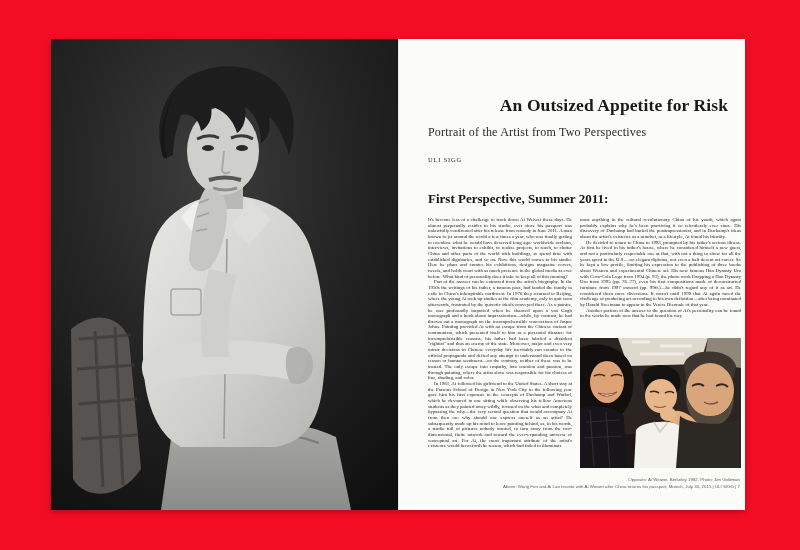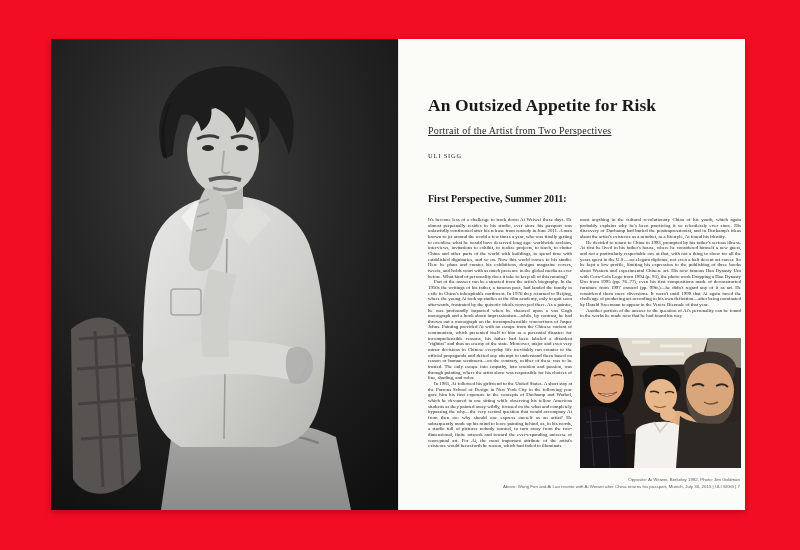--- a/index.html
+++ b/index.html
@@ -26,31 +26,31 @@
     position: absolute; left: 347px; top: 0; width: 347px; height: 471px;
     background: #fbfbf8; overflow: hidden;
   }
   .spine {
     position: absolute; left: 346px; top: 0; width: 2px; height: 471px;
     background: linear-gradient(to right, rgba(0,0,0,0.25), rgba(0,0,0,0.02));
   }
   .title-block { position: absolute; left: 30px; top: 56px; width: 300px; }
   .article-title {
     margin: 0; font-size: 17.5px; font-weight: bold; color: #1a1a1a;
-    letter-spacing: 0.1px; line-height: 20px;
+    letter-spacing: 0.1px; line-height: 20px; text-align: right;
   }
   .article-subtitle {
-    margin: 10px 0 16px 0; font-size: 10px; color: #2a2a2a; letter-spacing: 0.2px; text-decoration: underline;
+    margin: 10px 0 16px 0; font-size: 12px; color: #2a2a2a; letter-spacing: 0.2px;
   }
   .article-author {
     margin: 14px 0 0 0; font-size: 6.5px; color: #2a2a2a; letter-spacing: 0.8px;
   }
   .section-heading {
     position: absolute; left: 30px; top: 155px; width: 200px;
-    font-size: 10px; font-weight: bold; color: #141414; line-height: 9px;
+    font-size: 13px; font-weight: bold; color: #141414; line-height: 9px;
   }
   .columns {
     position: absolute; left: 30px; top: 178px; width: 313px; height: 252px;
   }
   .col { position: absolute; top: 0; }
   .col-left  { left: 0; width: 144px; }
   .col-right { left: 152px; width: 161px; }
   .col p {
     margin: 0; font-size: 4.9px; line-height: 5.65px; color: #1c1c1c;
     text-align: justify; word-spacing: -0.1px;

